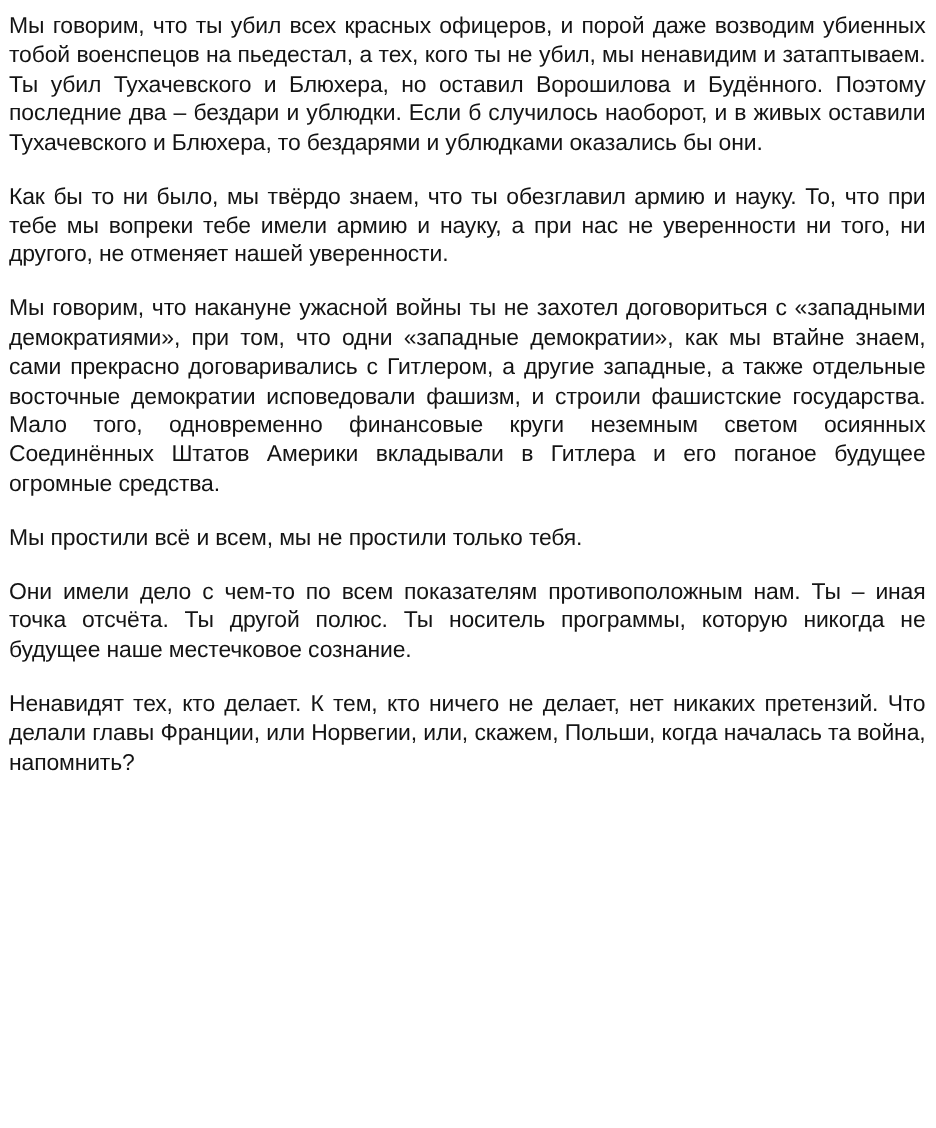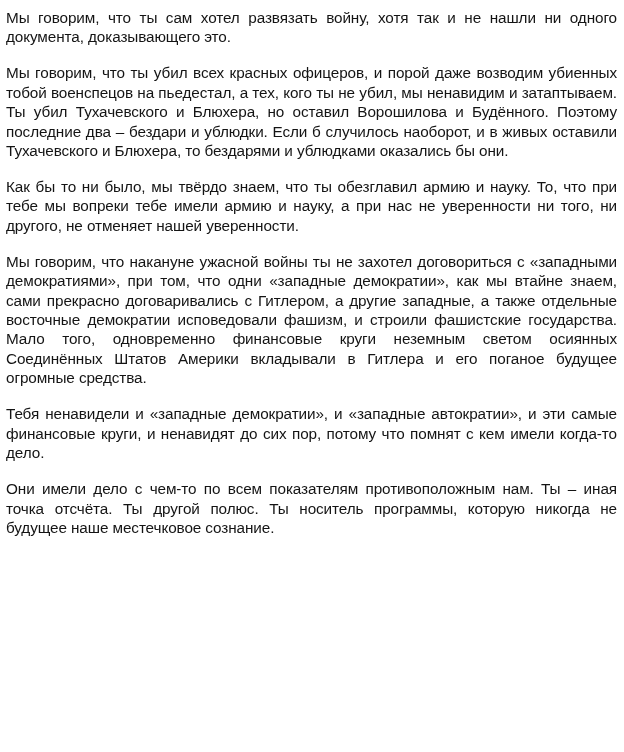--- a/index.html
+++ b/index.html
@@ -27,19 +27,19 @@
   .doc p {
     margin: 0 0 16.6px 0;
     text-align: justify;
     text-align-last: left;
   }
 </style>
 </head>
 <body>
 
 <div class="doc">
-  <p>Мы говорим, что ты сам хотел развязать войну, хотя так и не нашли ни одного документа, доказывающего это.</p>
   <p>Мы говорим, что ты убил всех красных офицеров, и порой даже возводим убиенных тобой военспецов на пьедестал, а тех, кого ты не убил, мы ненавидим и затаптываем. Ты убил Тухачевского и Блюхера, но оставил Ворошилова и Будённого. Поэтому последние два – бездари и ублюдки. Если б случилось наоборот, и в живых оставили Тухачевского и Блюхера, то бездарями и ублюдками оказались бы они.</p>
   <p>Как бы то ни было, мы твёрдо знаем, что ты обезглавил армию и науку. То, что при тебе мы вопреки тебе имели армию и науку, а при нас не уверенности ни того, ни другого, не отменяет нашей уверенности.</p>
   <p>Мы говорим, что накануне ужасной войны ты не захотел договориться с «западными демократиями», при том, что одни «западные демократии», как мы втайне знаем, сами прекрасно договаривались с Гитлером, а другие западные, а также отдельные восточные демократии исповедовали фашизм, и строили фашистские государства. Мало того, одновременно финансовые круги неземным светом осиянных Соединённых Штатов Америки вкладывали в Гитлера и его поганое будущее огромные средства.</p>
-  <p>Тебя ненавидели и «западные демократии», и «западные автократии», и эти самые финансовые круги, и ненавидят до сих пор, потому что помнят с кем имели когда-то дело.</p>
+  <p>Мы простили всё и всем, мы не простили только тебя.</p>
   <p>Они имели дело с чем-то по всем показателям противоположным нам. Ты – иная точка отсчёта. Ты другой полюс. Ты носитель программы, которую никогда не будущее наше местечковое сознание.</p>
+  <p>Ненавидят тех, кто делает. К тем, кто ничего не делает, нет никаких претензий. Что делали главы Франции, или Норвегии, или, скажем, Польши, когда началась та война, напомнить?</p>
 </div>
 
 </body></html>

